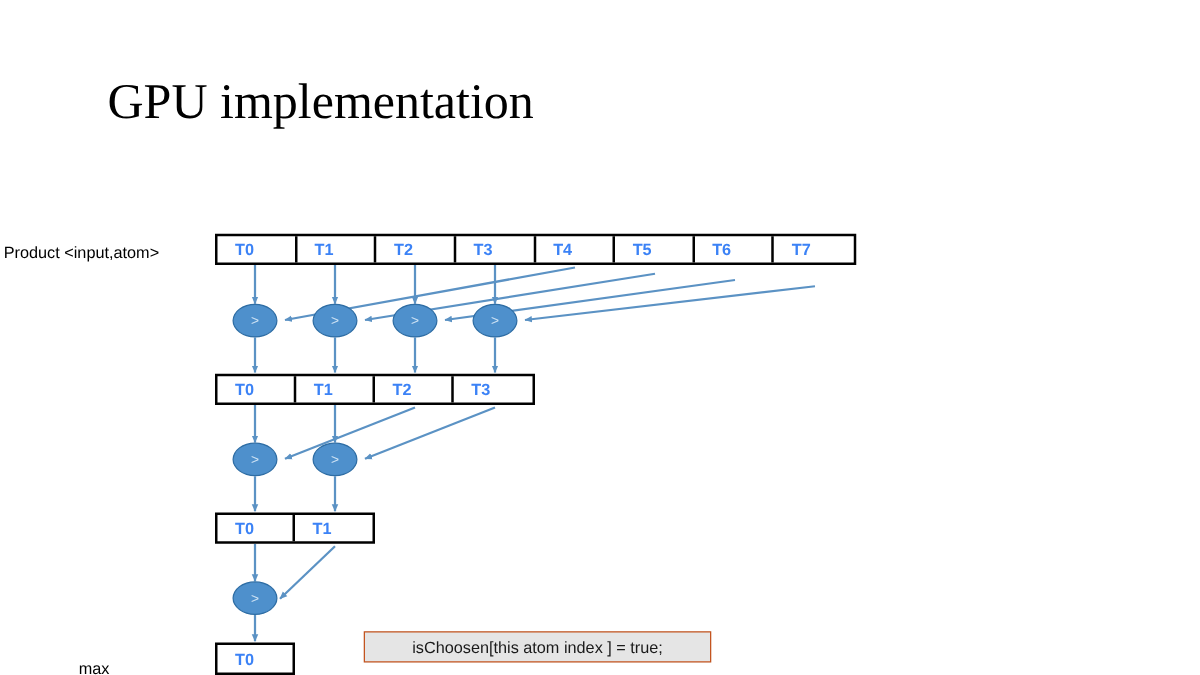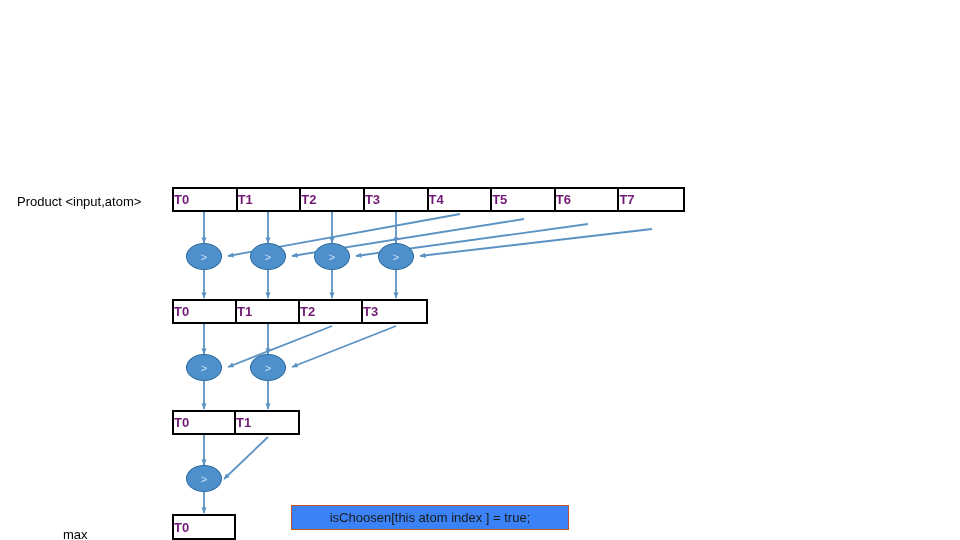--- a/index.html
+++ b/index.html
@@ -41,43 +41,43 @@
   #subtitle .part-b { color: #3DA5D9; }
 
   
   .side-label {
     position: absolute;
     font-family: "Liberation Sans", sans-serif;
     font-size: 13px;
     color: #000000;
     white-space: nowrap;
   }
-  #label-product { left: 17px; top: 194px; }
+  #label-product { left: 3px; top: 194px; }
   #label-max     { left: 63px; top: 527px; }
 
   
   .cell-row {
     position: absolute;
     display: flex;
     border: 2px solid #000000;
     box-sizing: border-box;
     background: #ffffff;
     z-index: 3;
   }
   .cell {
     box-sizing: border-box;
     border-right: 2px solid #000000;
     height: 100%;
     display: flex;
     align-items: center;
-    padding-left: 0;
+    padding-left: 14px;
     font-family: "Liberation Sans", sans-serif;
     font-size: 13px;
     font-weight: bold;
-    color: #701a75;
+    color: #3b82f6;
   }
   .cell:last-child { border-right: none; }
 
   #row-0 { left: 172px; top: 187px; width: 513px; height: 25px; }
   #row-0 .cell { width: 64.1px; }
 
   #row-1 { left: 172px; top: 299px; width: 256px; height: 25px; }
   #row-1 .cell { width: 64px; }
 
   #row-2 { left: 172px; top: 410px; width: 128px; height: 25px; }
@@ -115,38 +115,39 @@
     pointer-events: none;
   }
 
   
   #callout {
     position: absolute;
     left: 291px;
     top: 505px;
     width: 278px;
     height: 25px;
-    background: #3b82f6;
+    background: #e5e5e5;
     border: 1px solid #C4541F;
     box-sizing: border-box;
     display: flex;
     align-items: center;
     justify-content: center;
     font-family: "Liberation Sans", sans-serif;
     font-size: 13px;
     color: #1a1a1a;
     white-space: nowrap;
     z-index: 5;
   }
 </style>
 </head>
 <body>
 
 <div id="slide">
 
+  <div id="title">GPU implementation</div>
 
 
   <div class="side-label" id="label-product">Product &lt;input,atom&gt;</div>
   <div class="side-label" id="label-max">max</div>
 
   <svg id="wires" viewBox="0 0 960 540">
     <defs>
       <marker id="ah" markerWidth="7" markerHeight="7" refX="5.6" refY="3" orient="auto" markerUnits="userSpaceOnUse">
         <path d="M0,0.4 L6,3 L0,5.6 z" fill="#5B92C4"></path>
       </marker>

